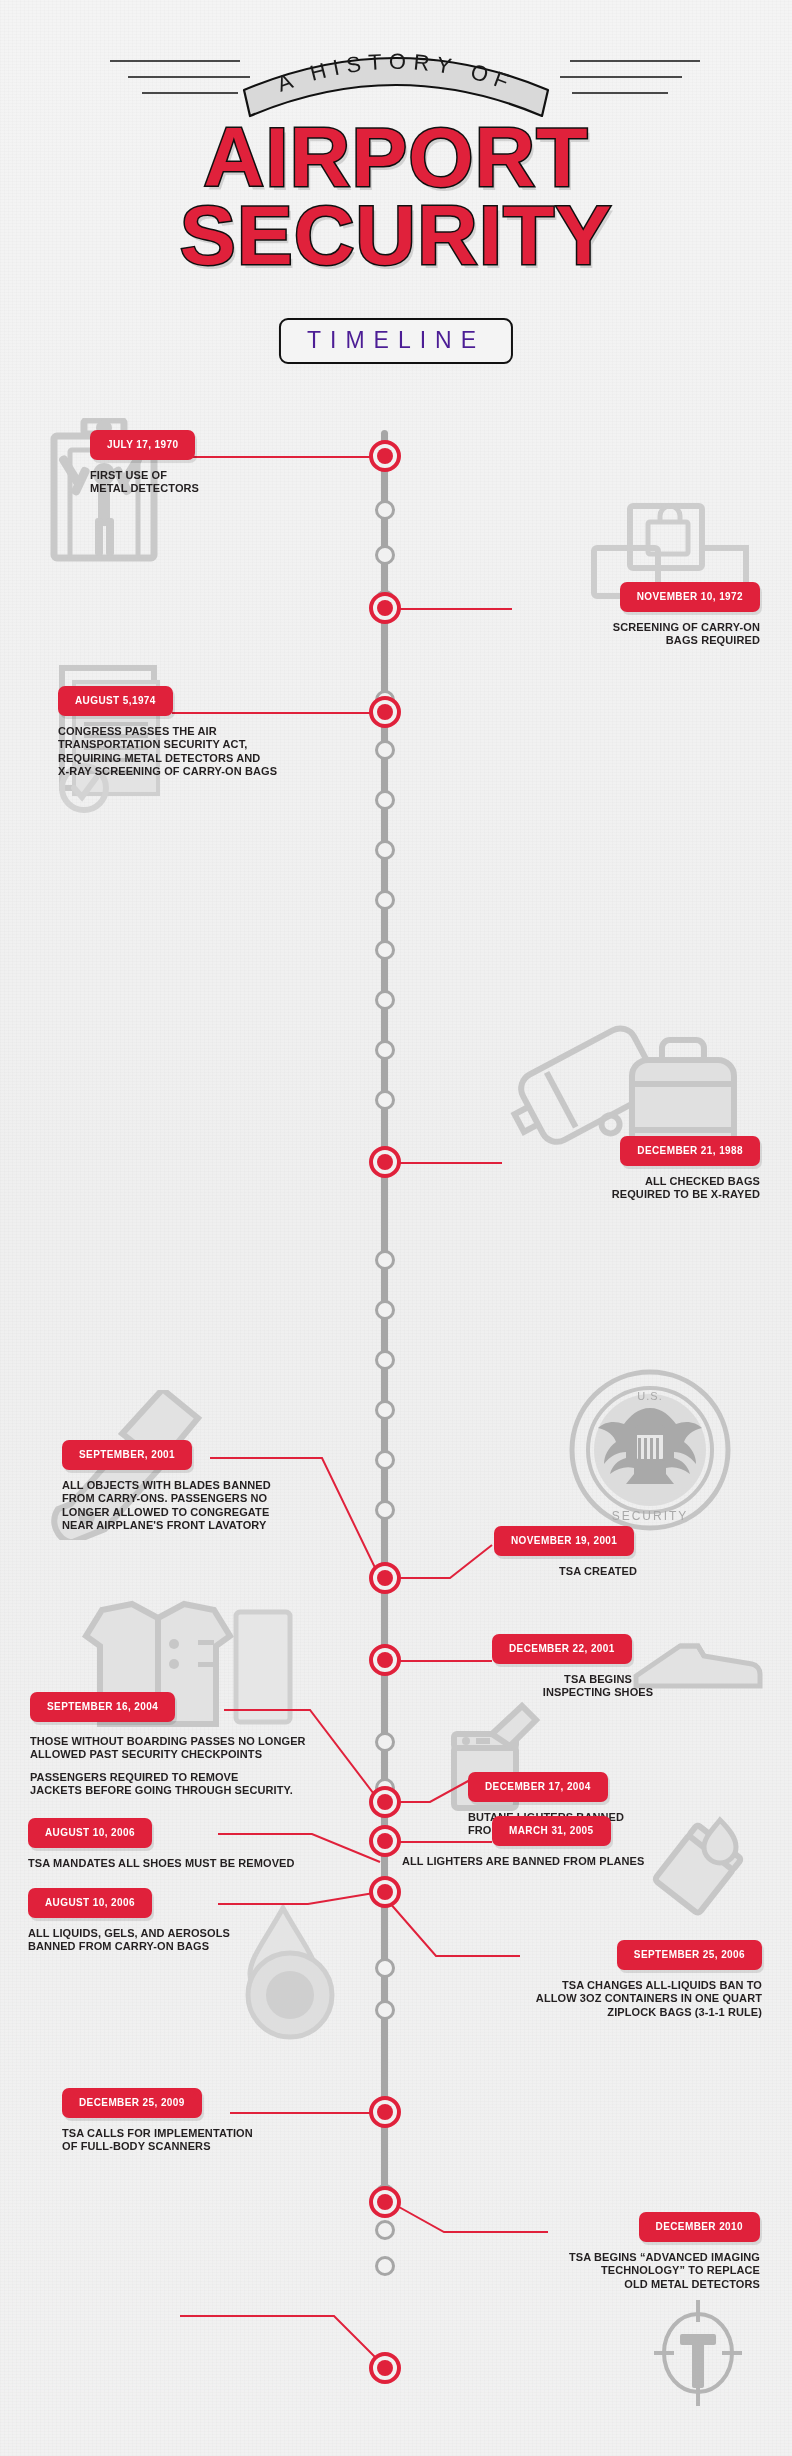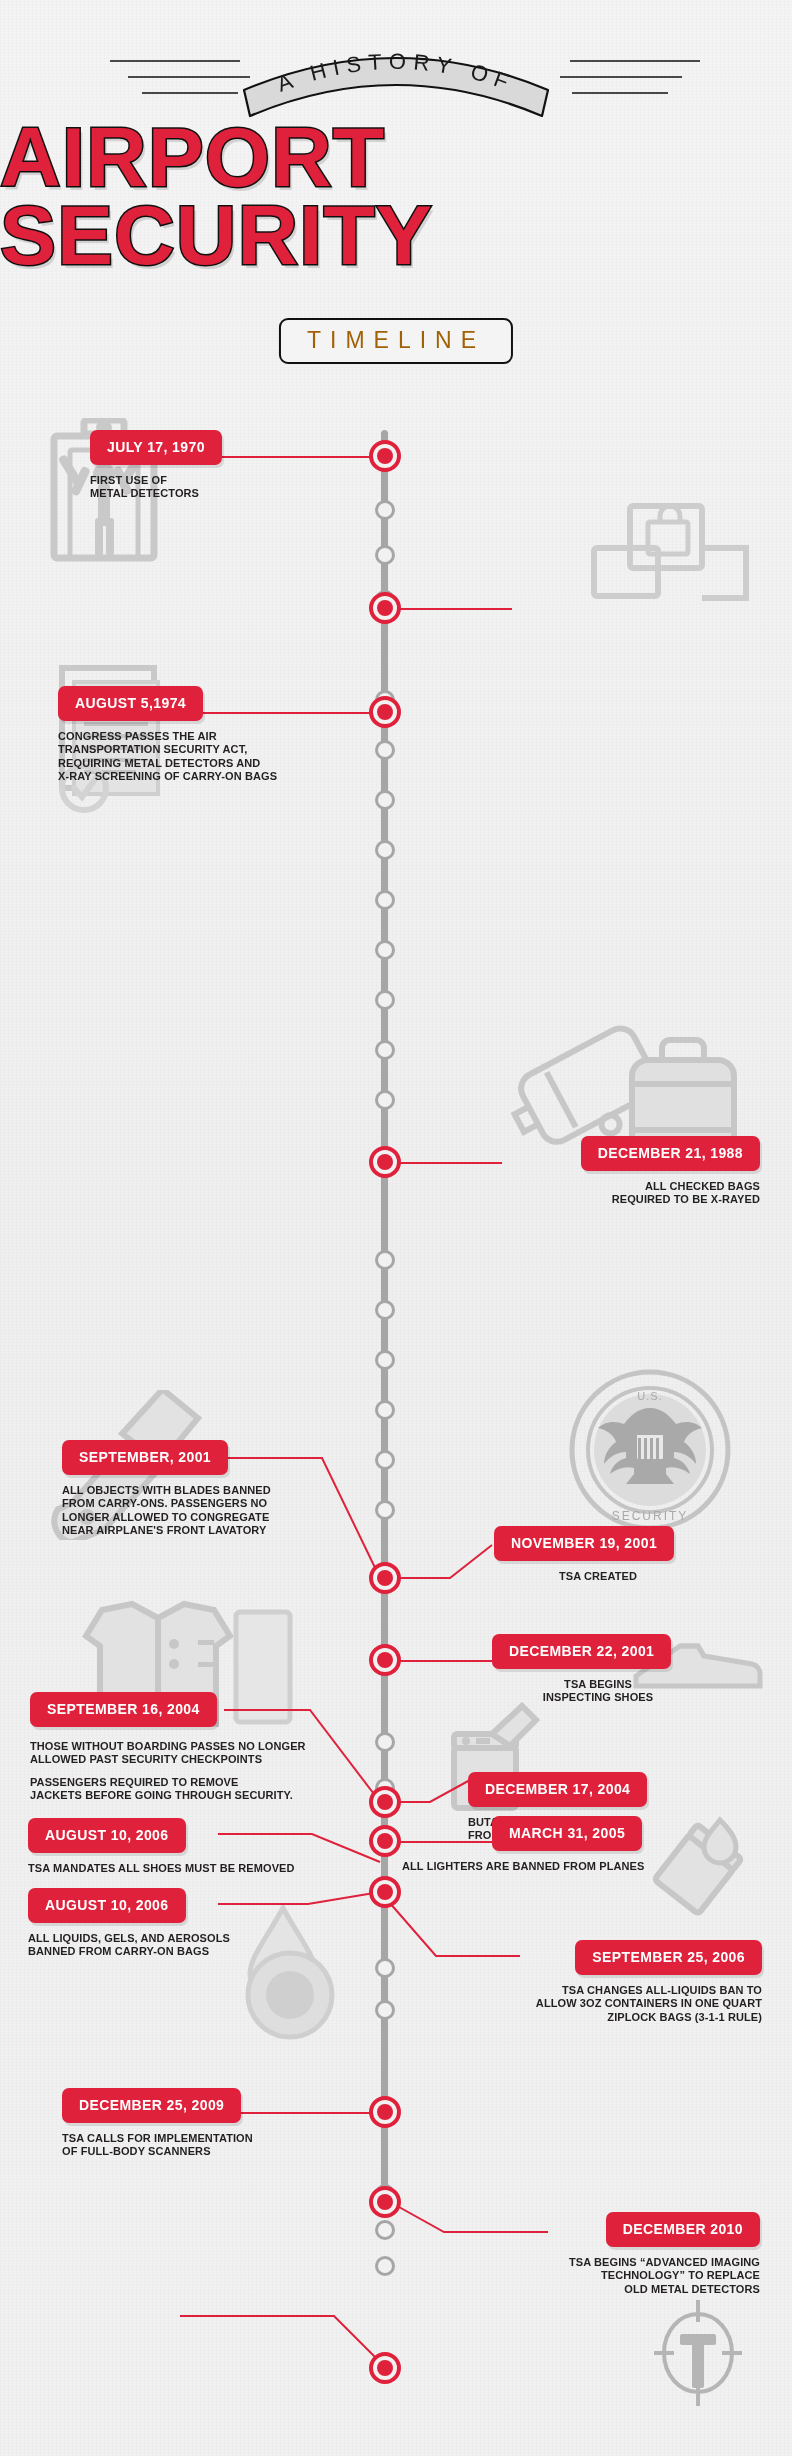--- a/index.html
+++ b/index.html
@@ -27,35 +27,35 @@
   }
   .ribbon svg{display:block;}
   .ribbon-text{
     font-size:22px;letter-spacing:7px;font-weight:400;fill:#1a1a1a;
     font-family:"Liberation Sans", sans-serif;
   }
   .speedlines{position:absolute;left:110px;top:55px;}
   .speedlines2{position:absolute;left:560px;top:55px;}
 
   .bigtitle{
-    position:absolute;left:0;top:118px;width:792px;
+    position:absolute;left:0;top:118px;width:792px;text-align:center;
     font-size:84px;line-height:0.93;font-weight:bold;letter-spacing:1px;
     color:#e0213b;
     -webkit-text-stroke:3px #111;
     paint-order:stroke fill;
     text-shadow:3px 4px 0 rgba(0,0,0,0.13);
     font-family:"Liberation Sans", sans-serif;
   }
   .bigtitle .l2{display:block;}
 
   .timeline-badge{
     position:absolute;left:50%;transform:translateX(-50%);top:318px;
     border:2px solid #111;border-radius:9px;
     padding:7px 26px 8px 26px;
-    font-size:23px;letter-spacing:9px;color:#a16207;
+    font-size:23px;letter-spacing:9px;color:#4c1d95;
     background:#f4f4f4;
   }
 
   
   .spine{
     position:absolute;left:381px;top:430px;width:7px;height:1760px;
     background:#a6a6a6;border-radius:4px;
   }
   .minor{
     position:absolute;width:14px;height:14px;border-radius:50%;
@@ -76,21 +76,21 @@
   }
 
   
   .conn{position:absolute;background:#e0213b;height:2px;z-index:2;}
   .connsvg{position:absolute;z-index:2;overflow:visible;}
 
   
   .ev{position:absolute;z-index:5;}
   .pill{
     display:inline-block;background:#e0213b;color:#fff;
-    font-size:14px;font-weight:bold;letter-spacing:0.4px;
+    font-size:10px;font-weight:bold;letter-spacing:0.4px;
     padding:9px 17px 10px 17px;border-radius:7px;
     box-shadow:2px 3px 0 rgba(0,0,0,0.10);
     white-space:nowrap;
   }
   .desc{
     margin-top:9px;font-size:11px;line-height:1.22;font-weight:bold;
     color:#231f20;letter-spacing:0.1px;white-space:pre-line;
   }
   .desc.sub{margin-top:13px;}
   .ev.right{text-align:right;}
@@ -385,20 +385,25 @@
   <div class="node" style="top:2096px;"></div>
   <div class="node" style="top:2186px;"></div>
   <div class="node" style="top:2352px;"></div>
 
   <div class="ev left" style="left:90px;top:430px;width:270px;">
     <div class="pill">JULY 17, 1970</div>
     <div class="desc">FIRST USE OF
 METAL DETECTORS</div>
   </div>
 
+  <div class="ev right" style="left:460px;top:582px;width:300px;">
+    <div class="pill">NOVEMBER 10, 1972</div>
+    <div class="desc">SCREENING OF CARRY-ON
+BAGS REQUIRED</div>
+  </div>
 
   <div class="ev left" style="left:58px;top:686px;width:330px;">
     <div class="pill">AUGUST 5,1974</div>
     <div class="desc">CONGRESS PASSES THE AIR
 TRANSPORTATION SECURITY ACT,
 REQUIRING METAL DETECTORS AND
 X-RAY SCREENING OF CARRY-ON BAGS</div>
   </div>
 
   <div class="ev right" style="left:450px;top:1136px;width:310px;">

